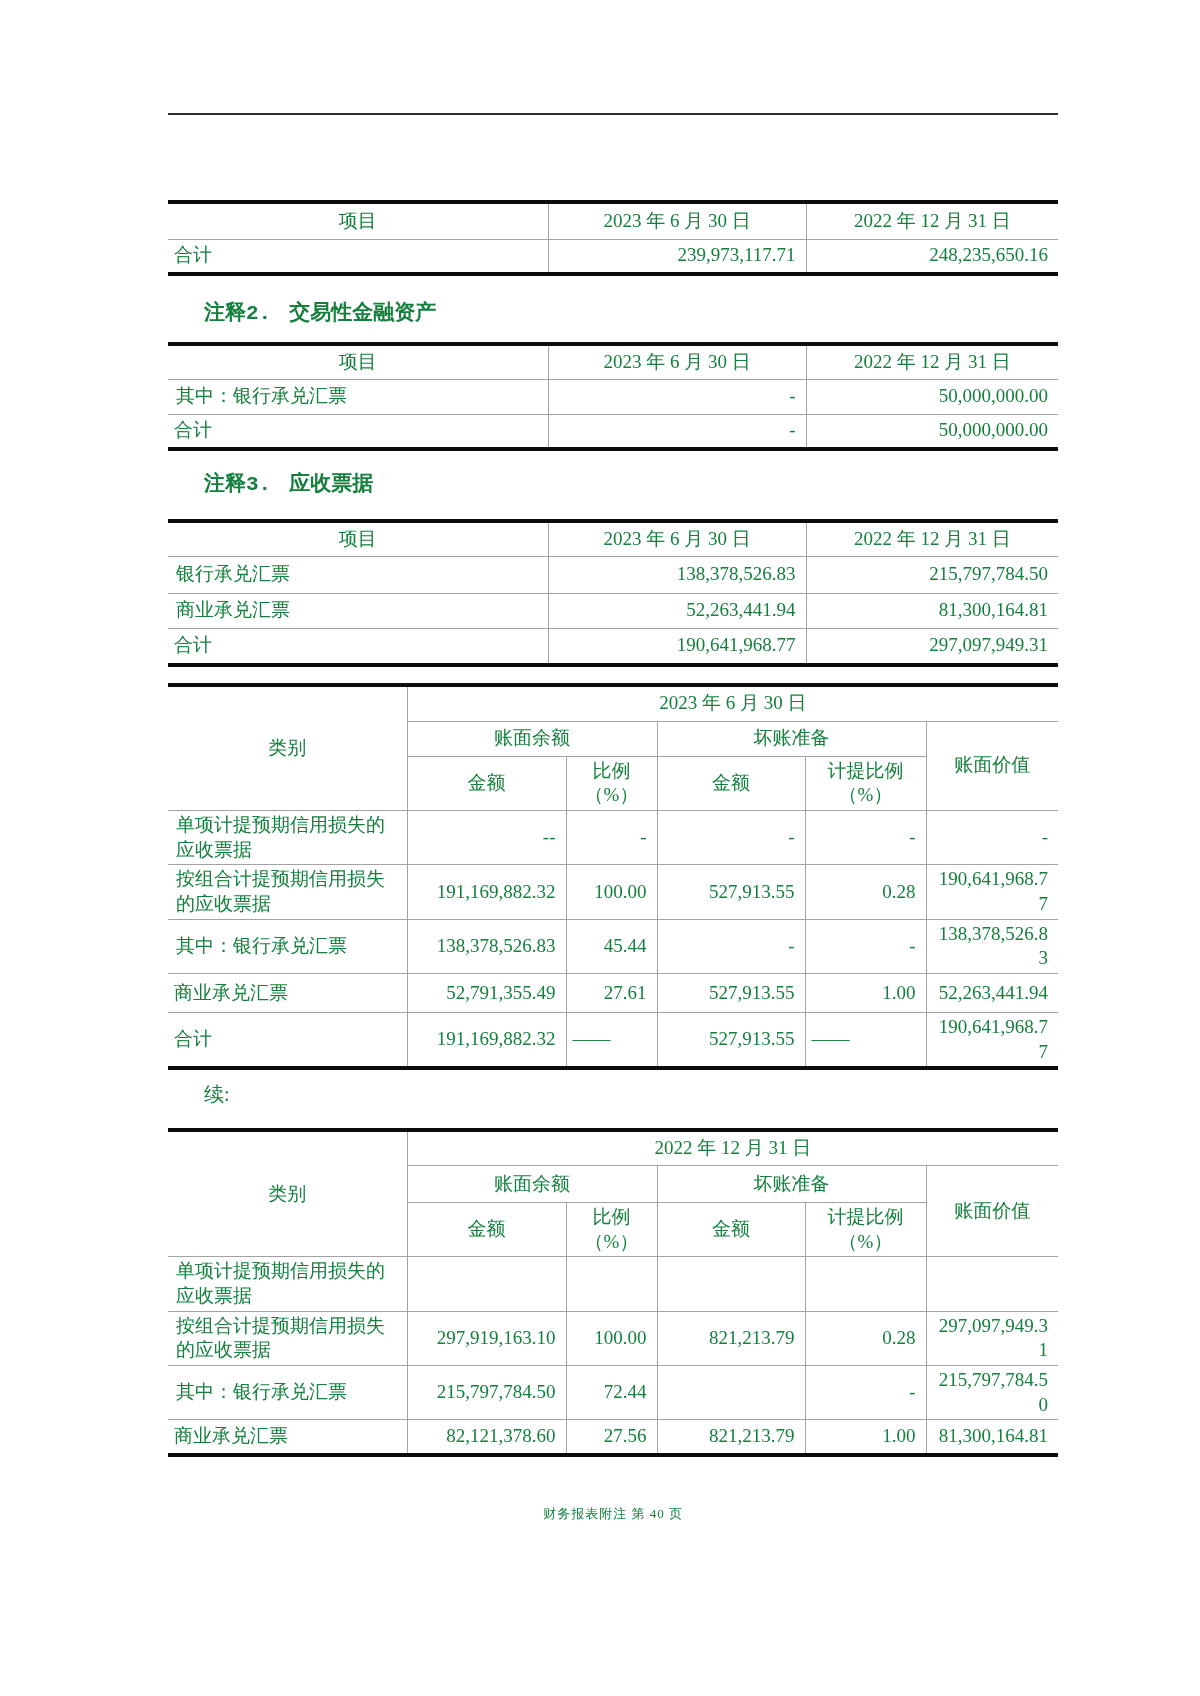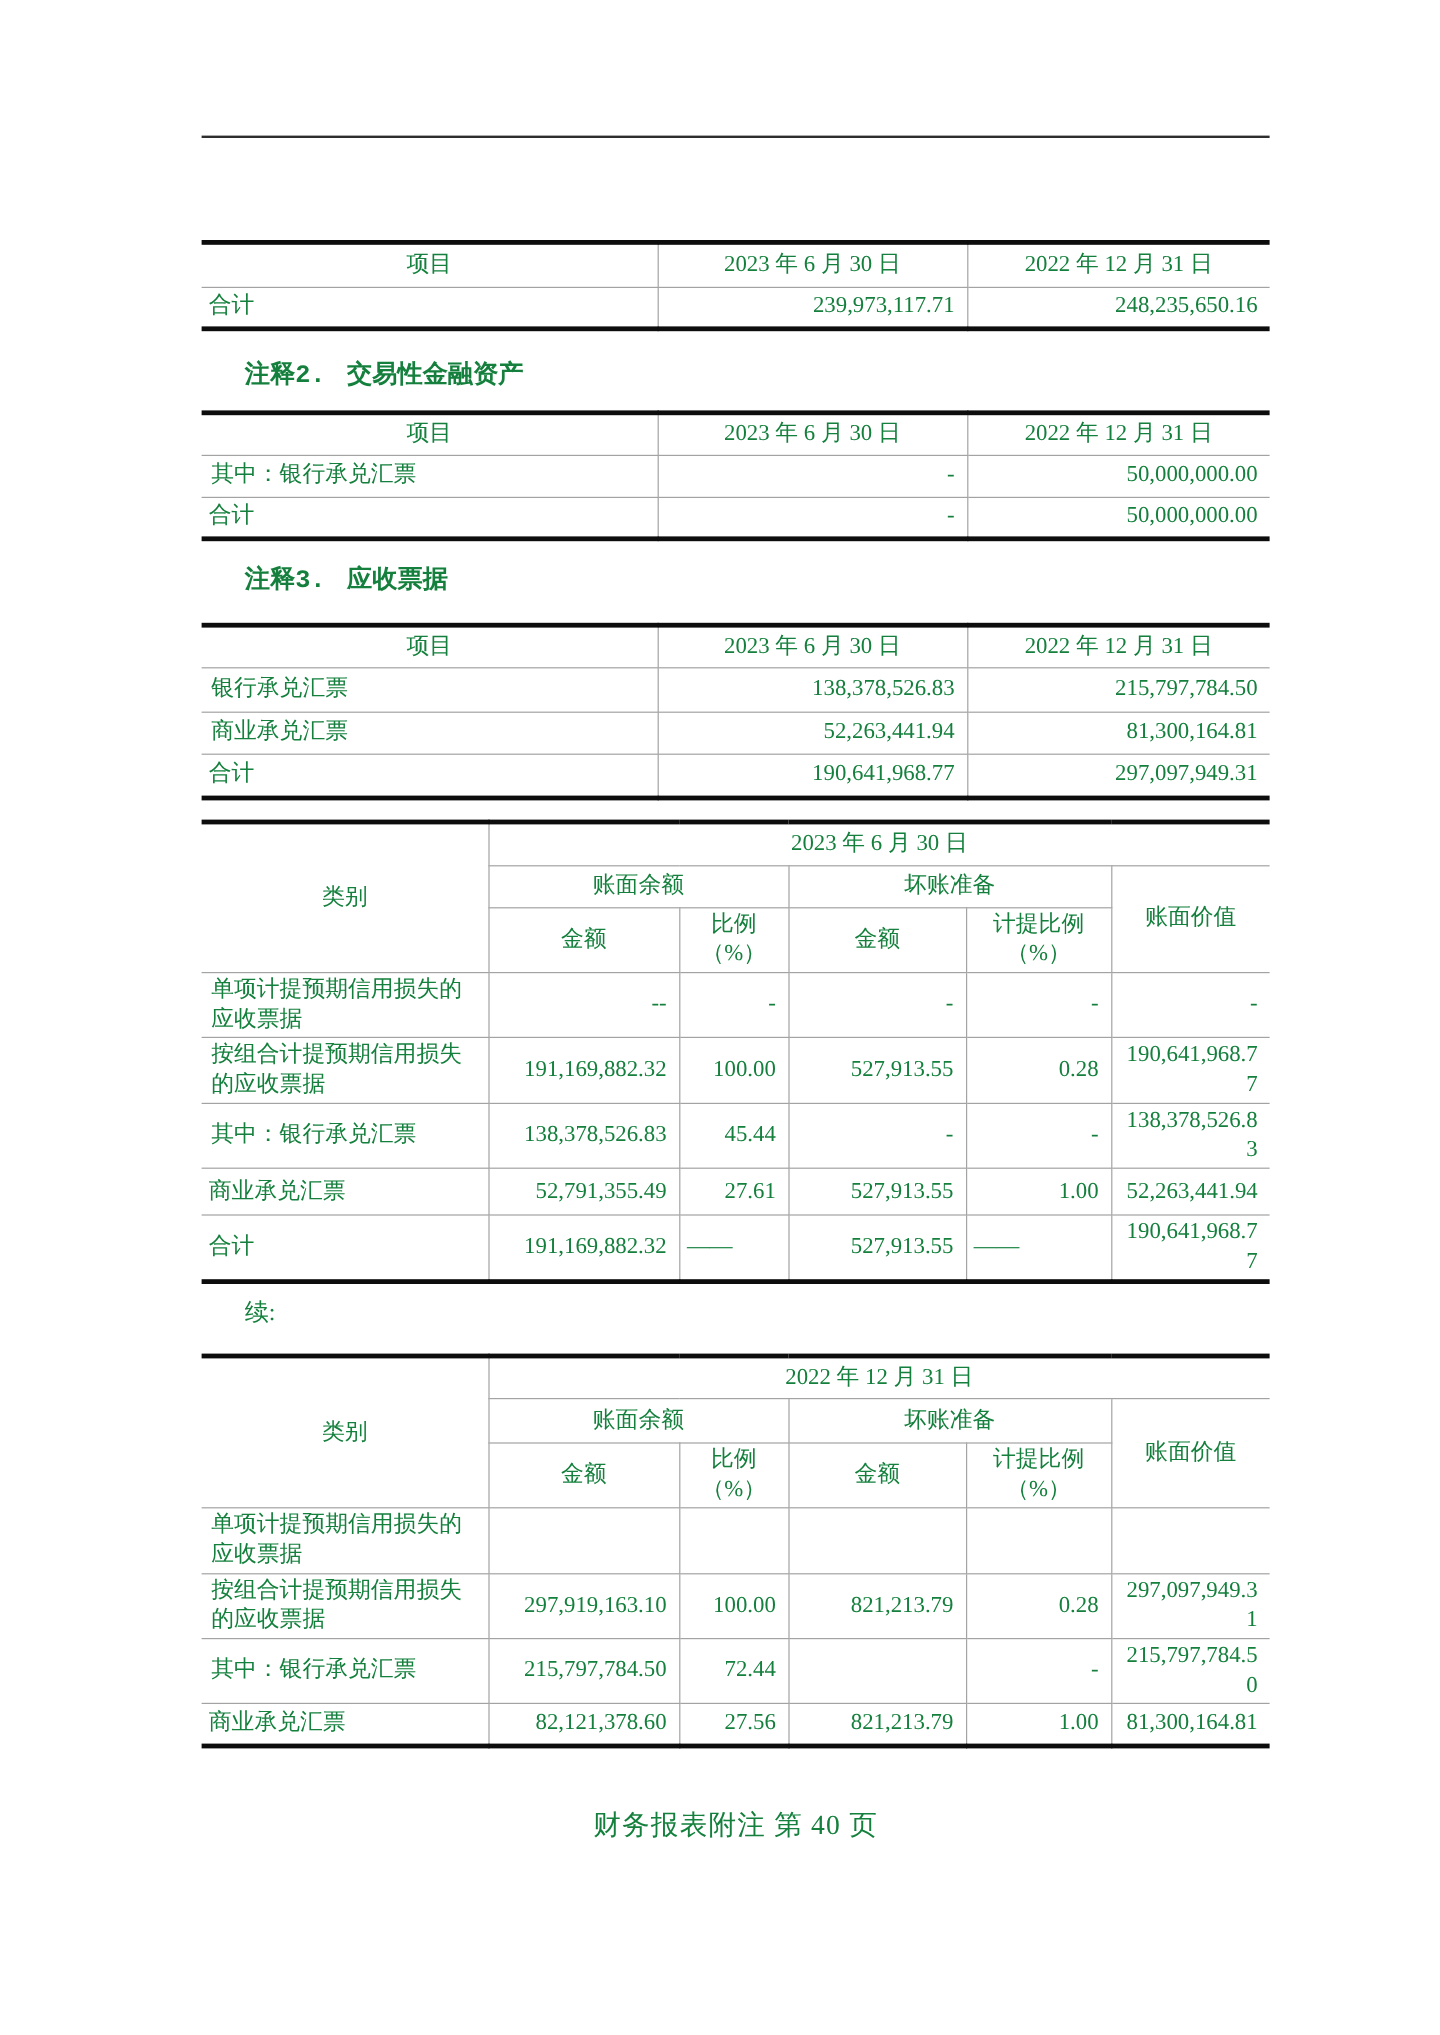--- a/index.html
+++ b/index.html
@@ -47,21 +47,21 @@
   .mt-note3h { margin-top:20px; }
   .mt-sub1h  { margin-top:30px; }
   .mt-t3     { margin-top:20px; }
   .mt-sub2h  { margin-top:14px; }
   .mt-ct1    { margin-top:16px; }
   .mt-cont   { margin-top:10px; }
   .mt-ct2    { margin-top:20px; }
 
   .footer {
     margin-top:48px; width:890px; text-align:center;
-    font-size:23px; letter-spacing:1px;
+    font-size:13px; letter-spacing:1px;
   }
 </style>
 </head>
 <body>
 
 <div class="page">
   <div class="content">
 
     <div class="top-rule"></div>
 

